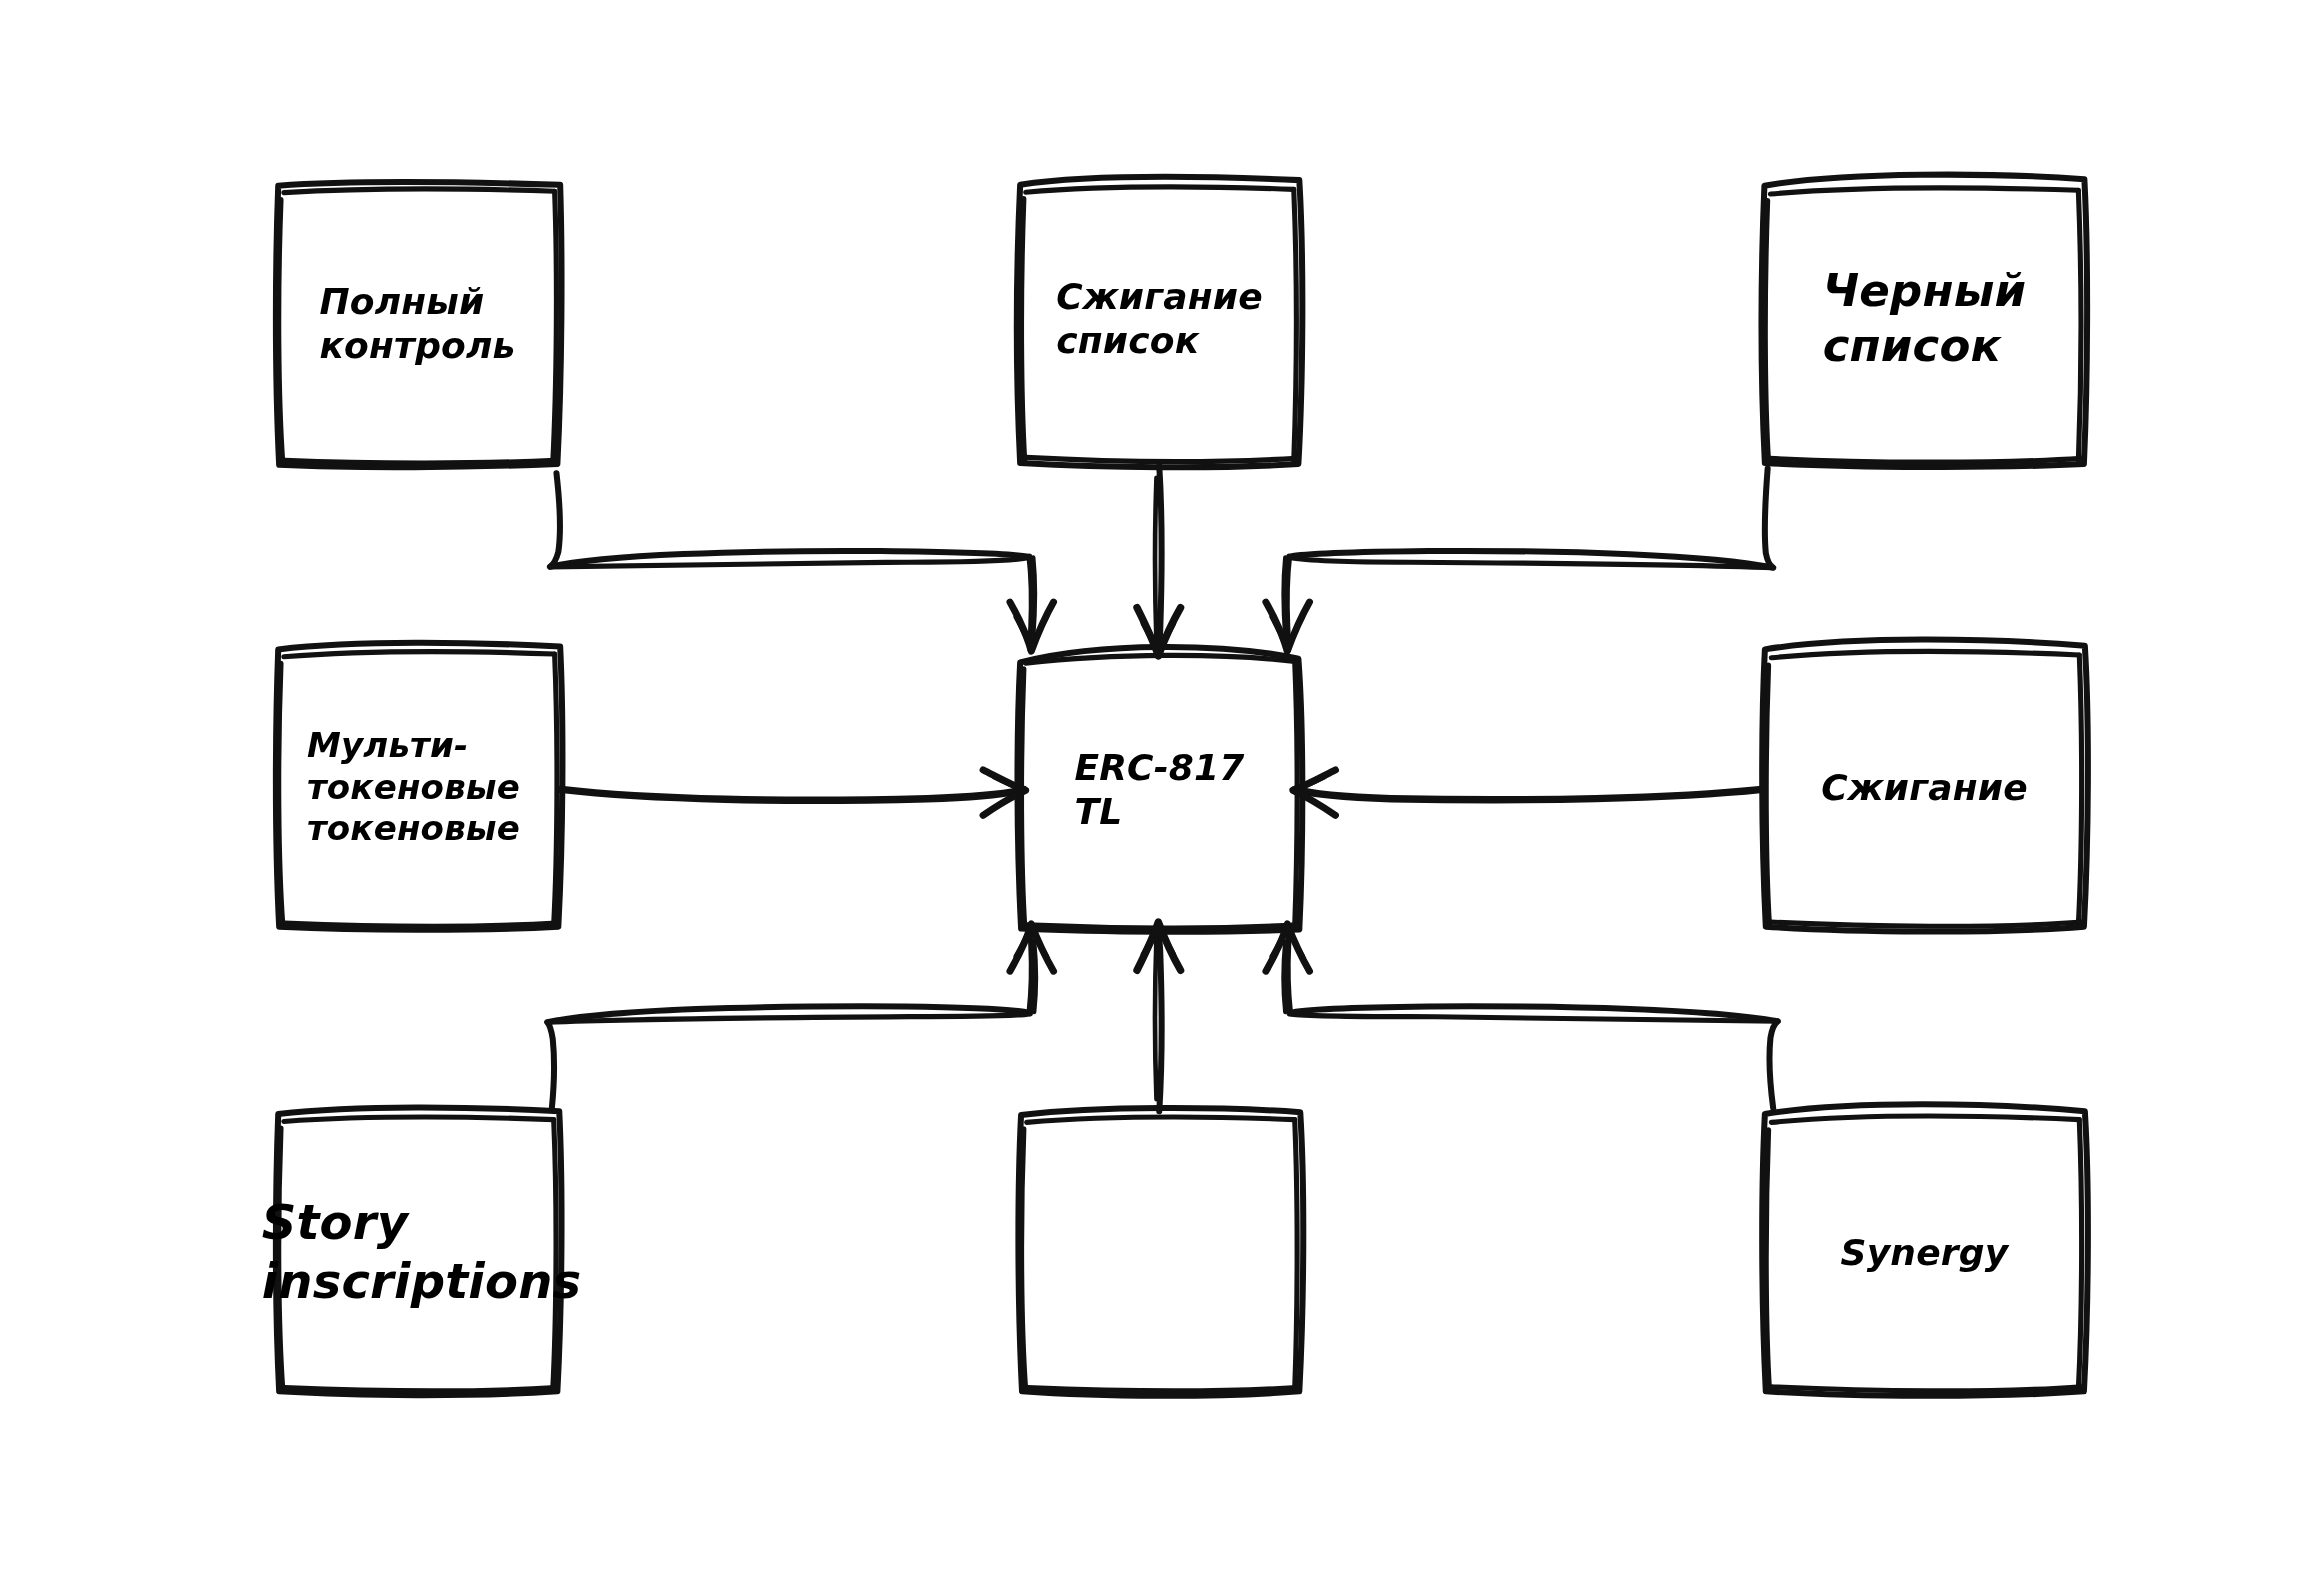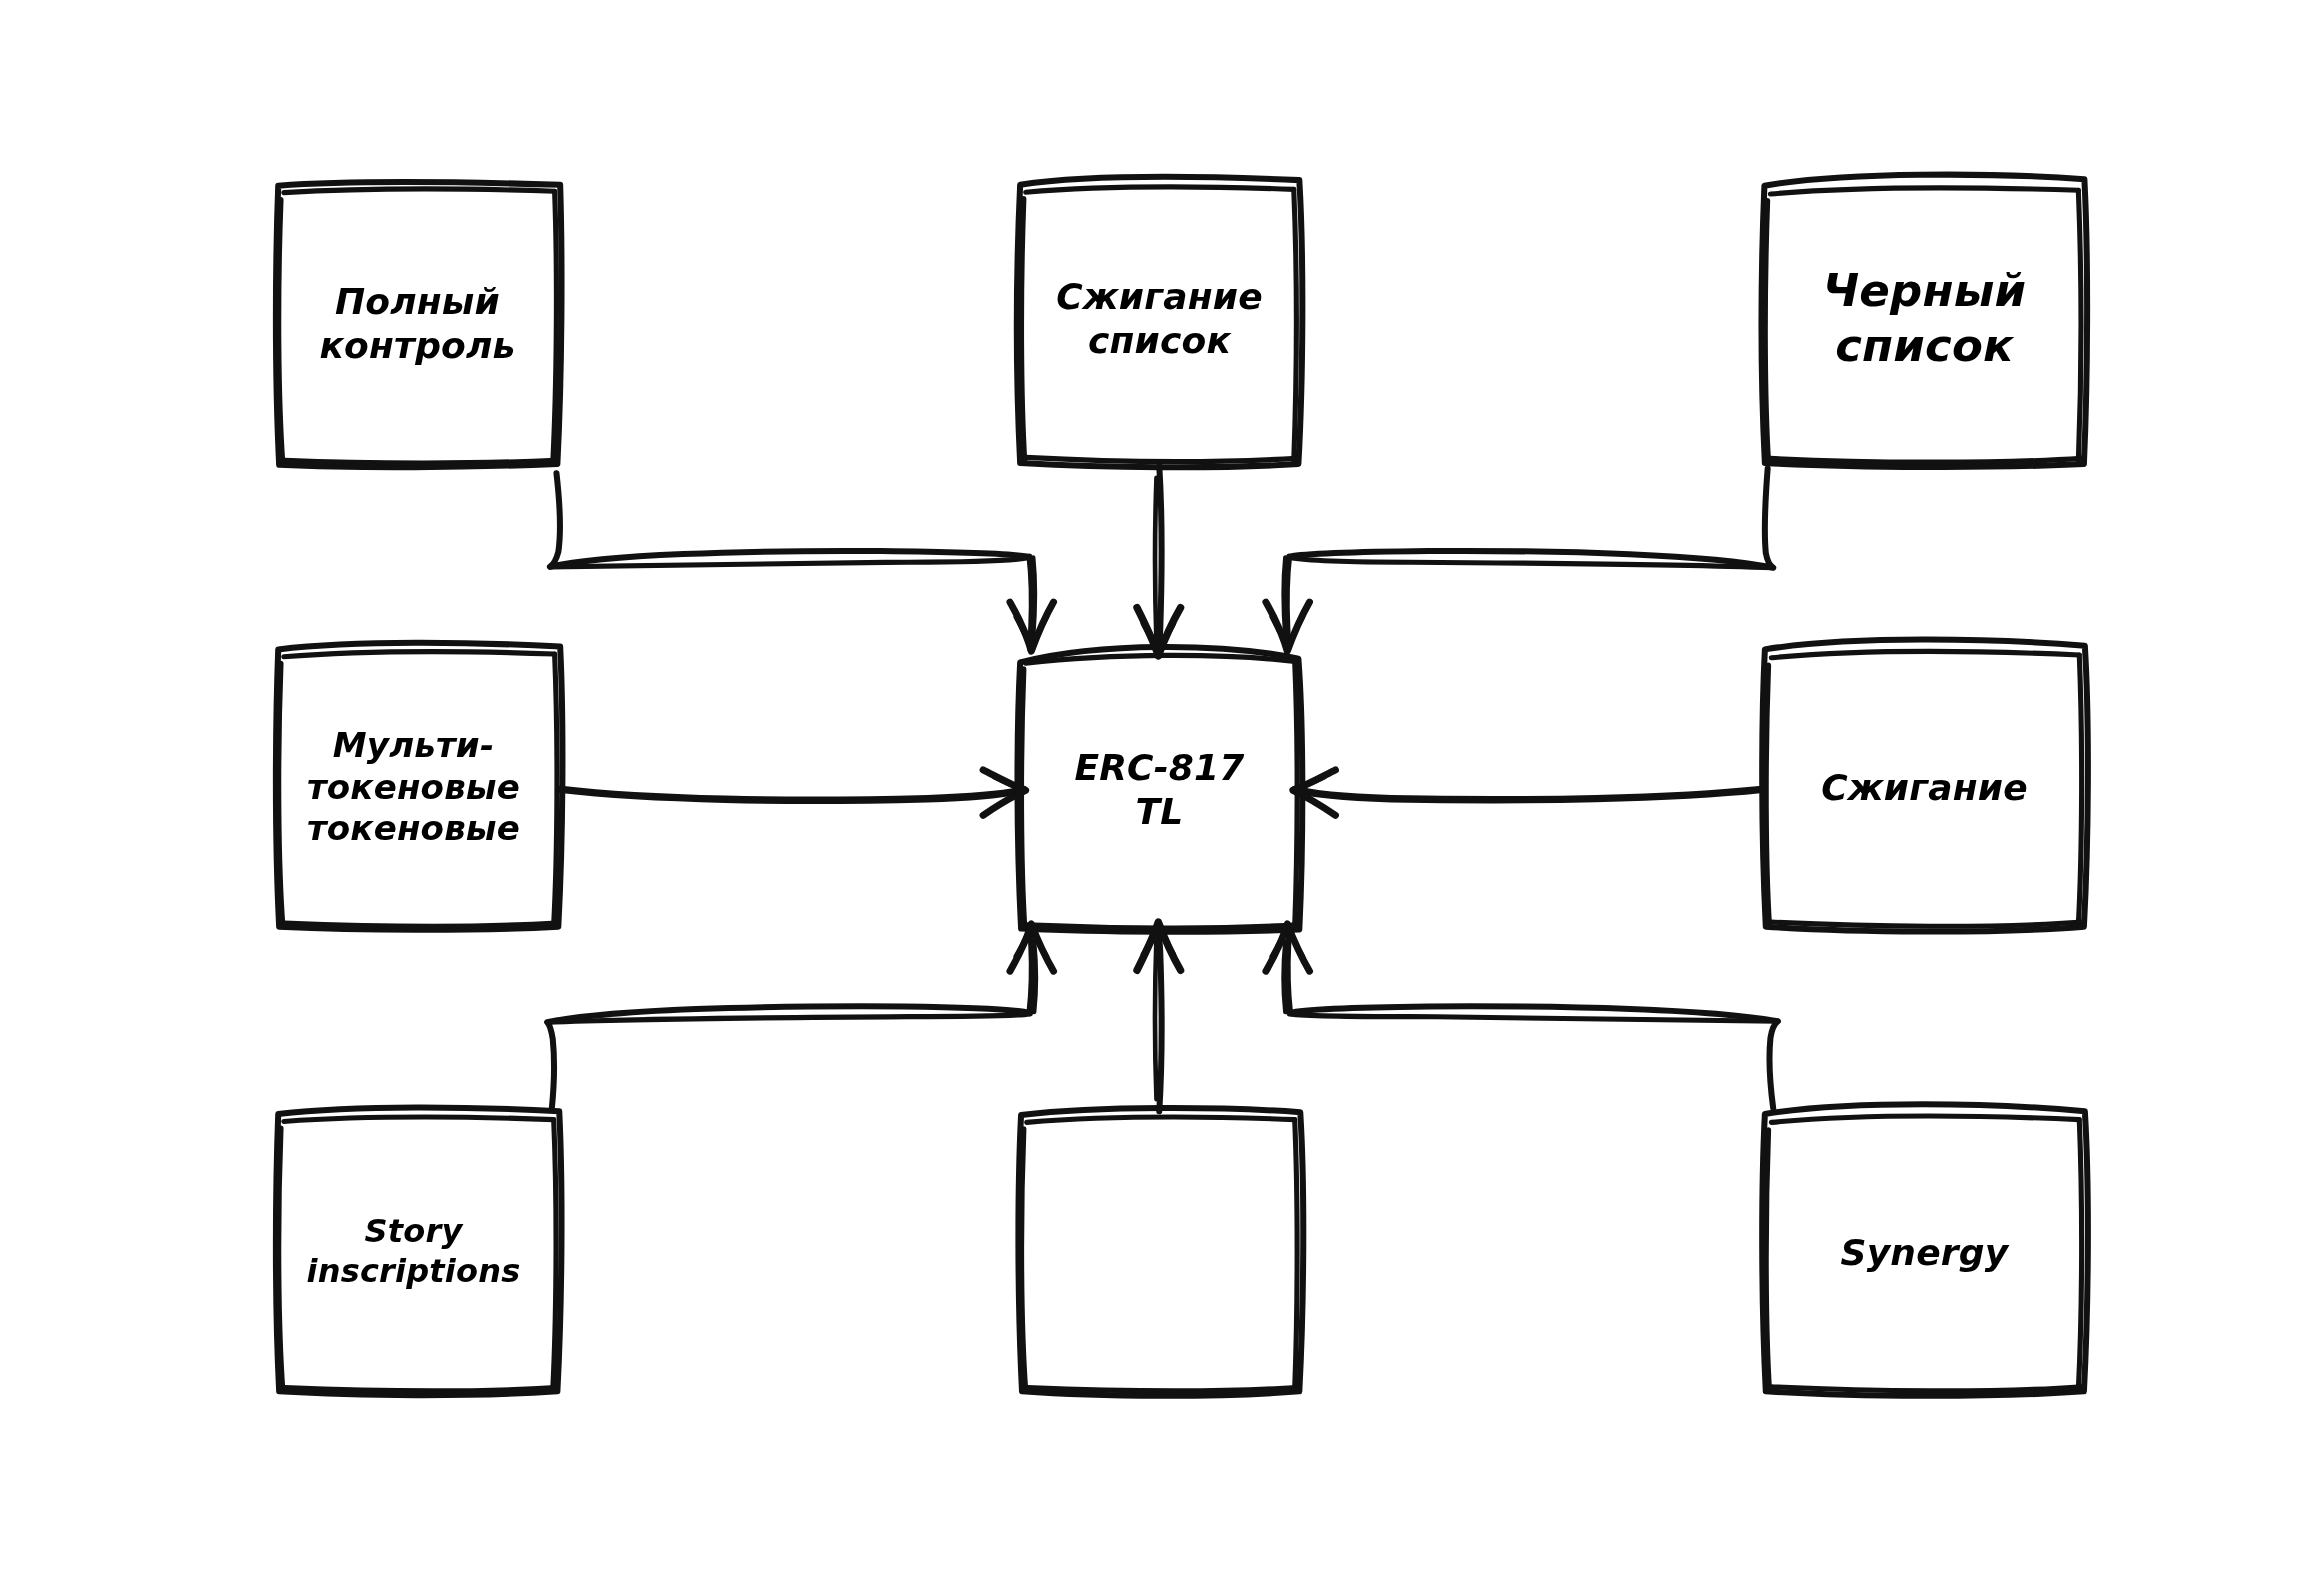--- a/index.html
+++ b/index.html
@@ -25,21 +25,21 @@
     left: 0;
     top: 0;
     width: 2319px;
     height: 1577px;
   }
   .node-label {
     position: absolute;
     display: flex;
     align-items: center;
     justify-content: center;
-    text-align: center;
+    text-align: left;
     color: #000000;
     font-family: "DejaVu Sans", sans-serif;
     font-style: italic;
     font-weight: 600;
     line-height: 1.22;
     letter-spacing: 0.2px;
     pointer-events: none;
     white-space: pre-line;
   }
   .node-label span { display: block; }
@@ -218,21 +218,21 @@
   </div>
 
   <div class="node-label" style="left:1018px; top:649px; width:283px; height:281px; font-size:36px;">
     <div><span>ERC-817</span><span>TL</span></div>
   </div>
 
   <div class="node-label" style="left:1762px; top:647px; width:325px; height:281px; font-size:36px;">
     <div><span>Сжигание</span></div>
   </div>
 
-  <div class="node-label" style="left:272px; top:1111px; width:283px; height:281px; font-size:32px;">
+  <div class="node-label" style="left:280px; top:1111px; width:283px; height:281px; font-size:48px;">
     <div><span>Story</span><span>inscriptions</span></div>
   </div>
 
 
   <div class="node-label" style="left:1762px; top:1112px; width:325px; height:281px; font-size:36px;">
     <div><span>Synergy</span></div>
   </div>
 
 </div>
 

